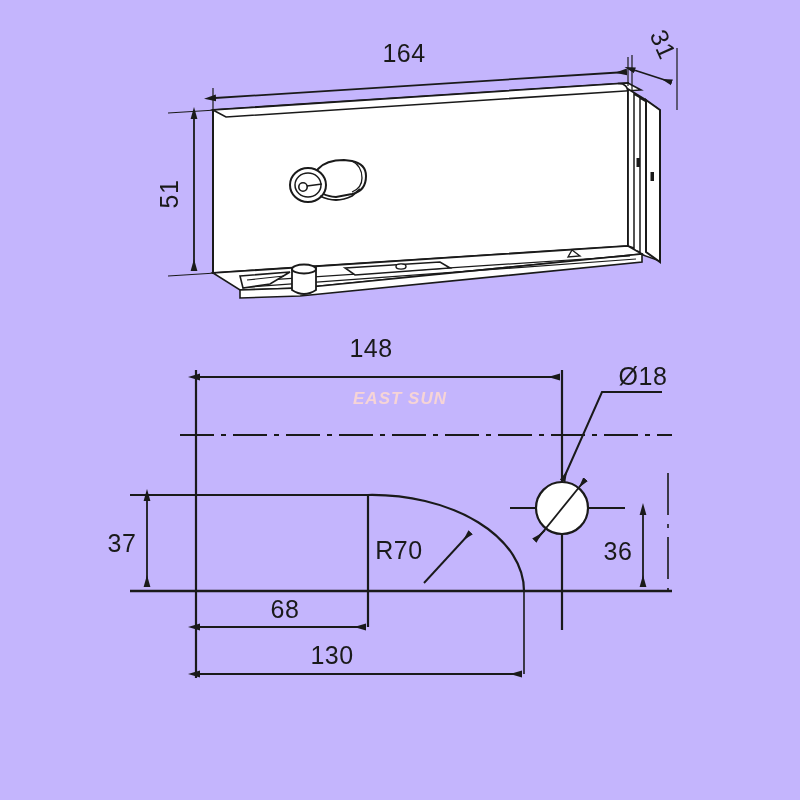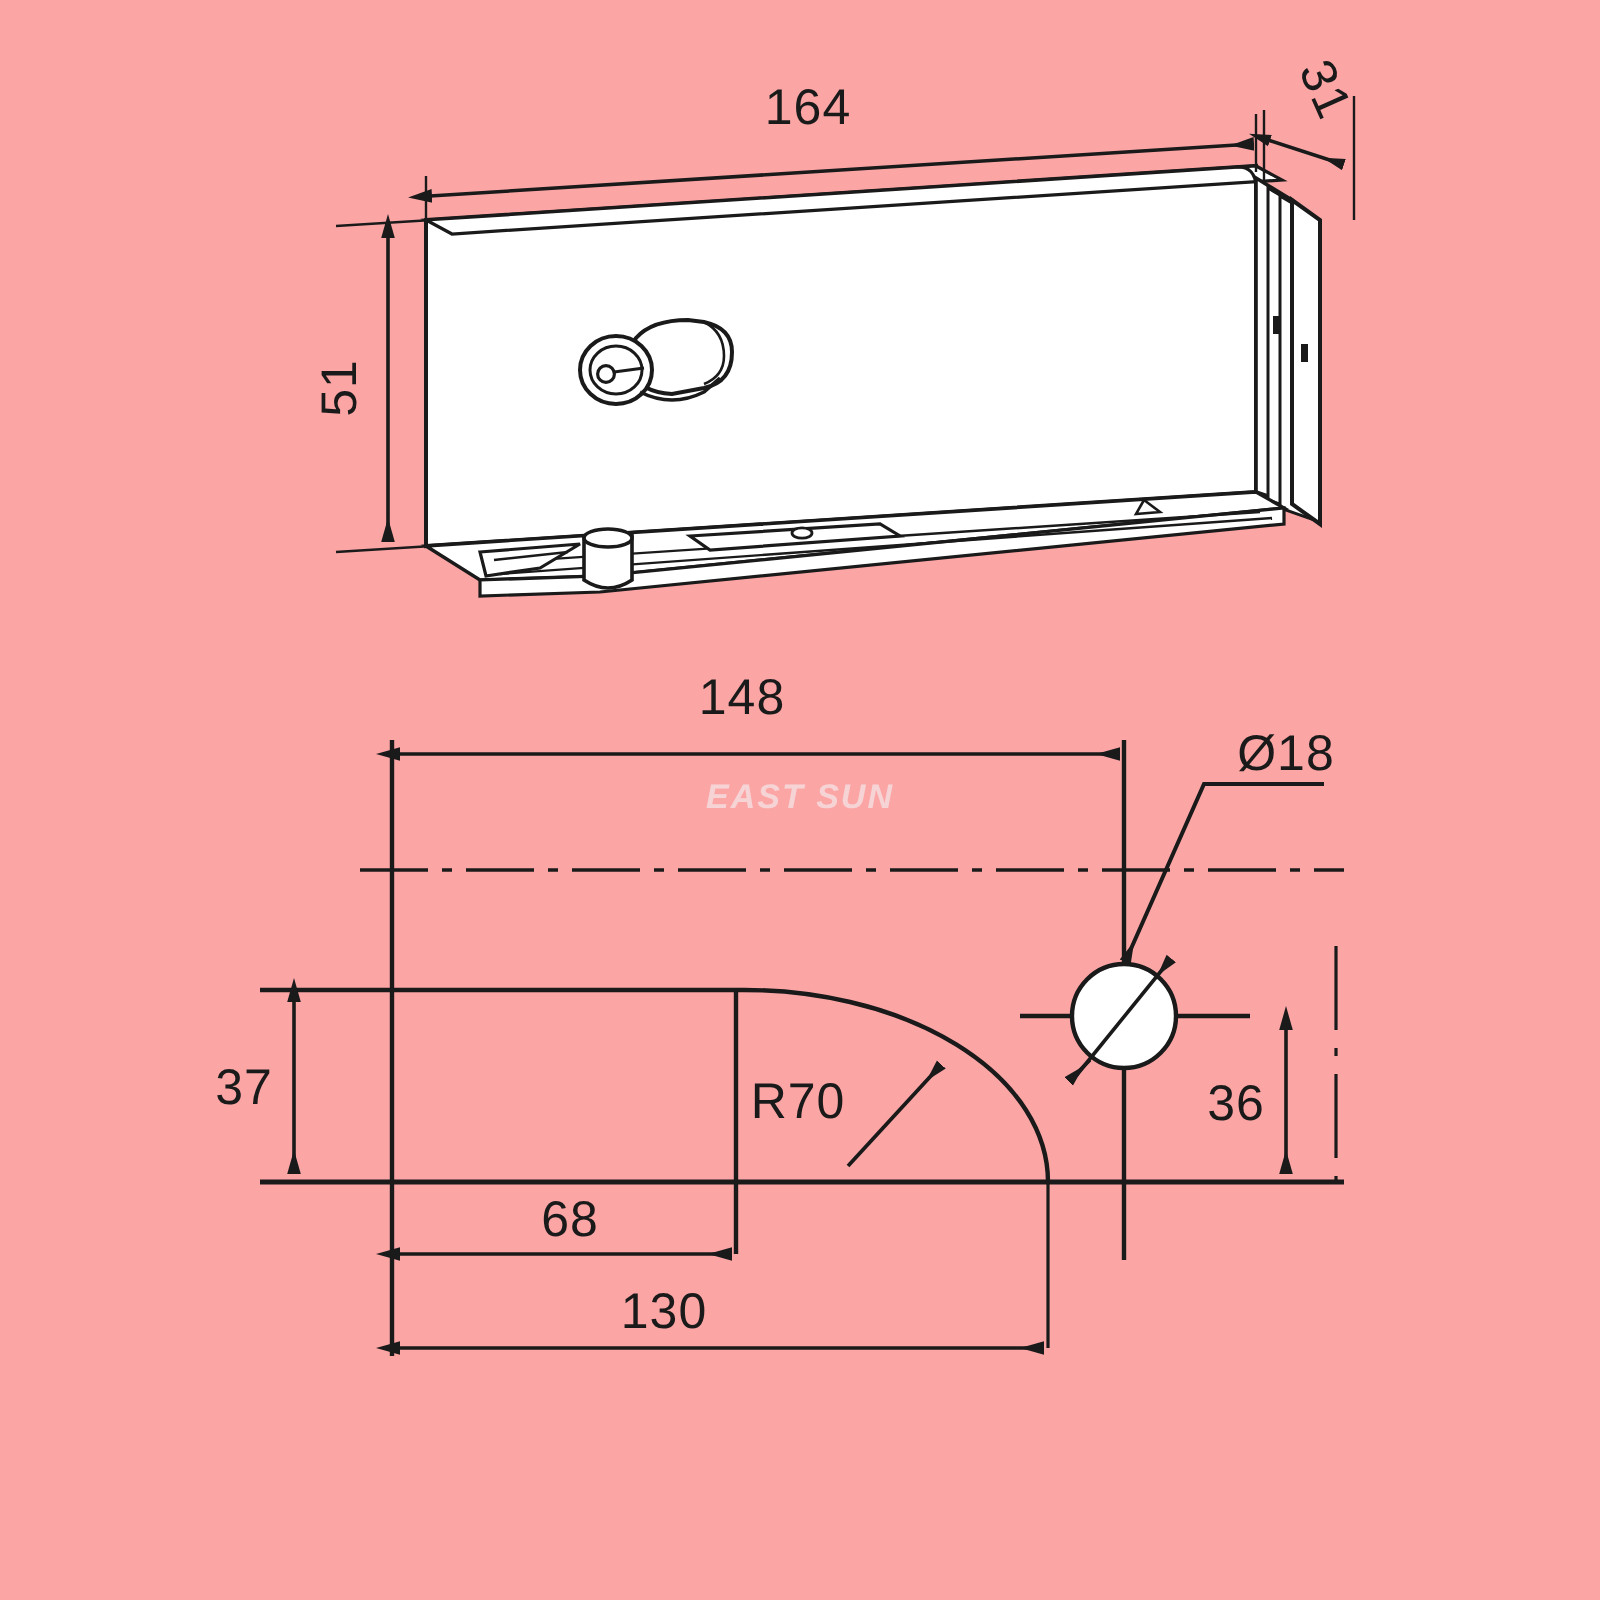--- a/index.html
+++ b/index.html
@@ -8,21 +8,21 @@
     padding: 0;
     background: #ffffff;
   }
   body {
     font-family: "Liberation Sans", sans-serif;
   }
   #sheet {
     position: relative;
     width: 800px;
     height: 800px;
-    background: #fca5a5;
+    background: #c4b5fd;
     overflow: hidden;
   }
   #sheet svg {
     display: block;
   }
   .dim-text {
     font-family: "Liberation Sans", sans-serif;
     font-size: 25px;
     fill: #1a1a1a;
     letter-spacing: 0.5px;

